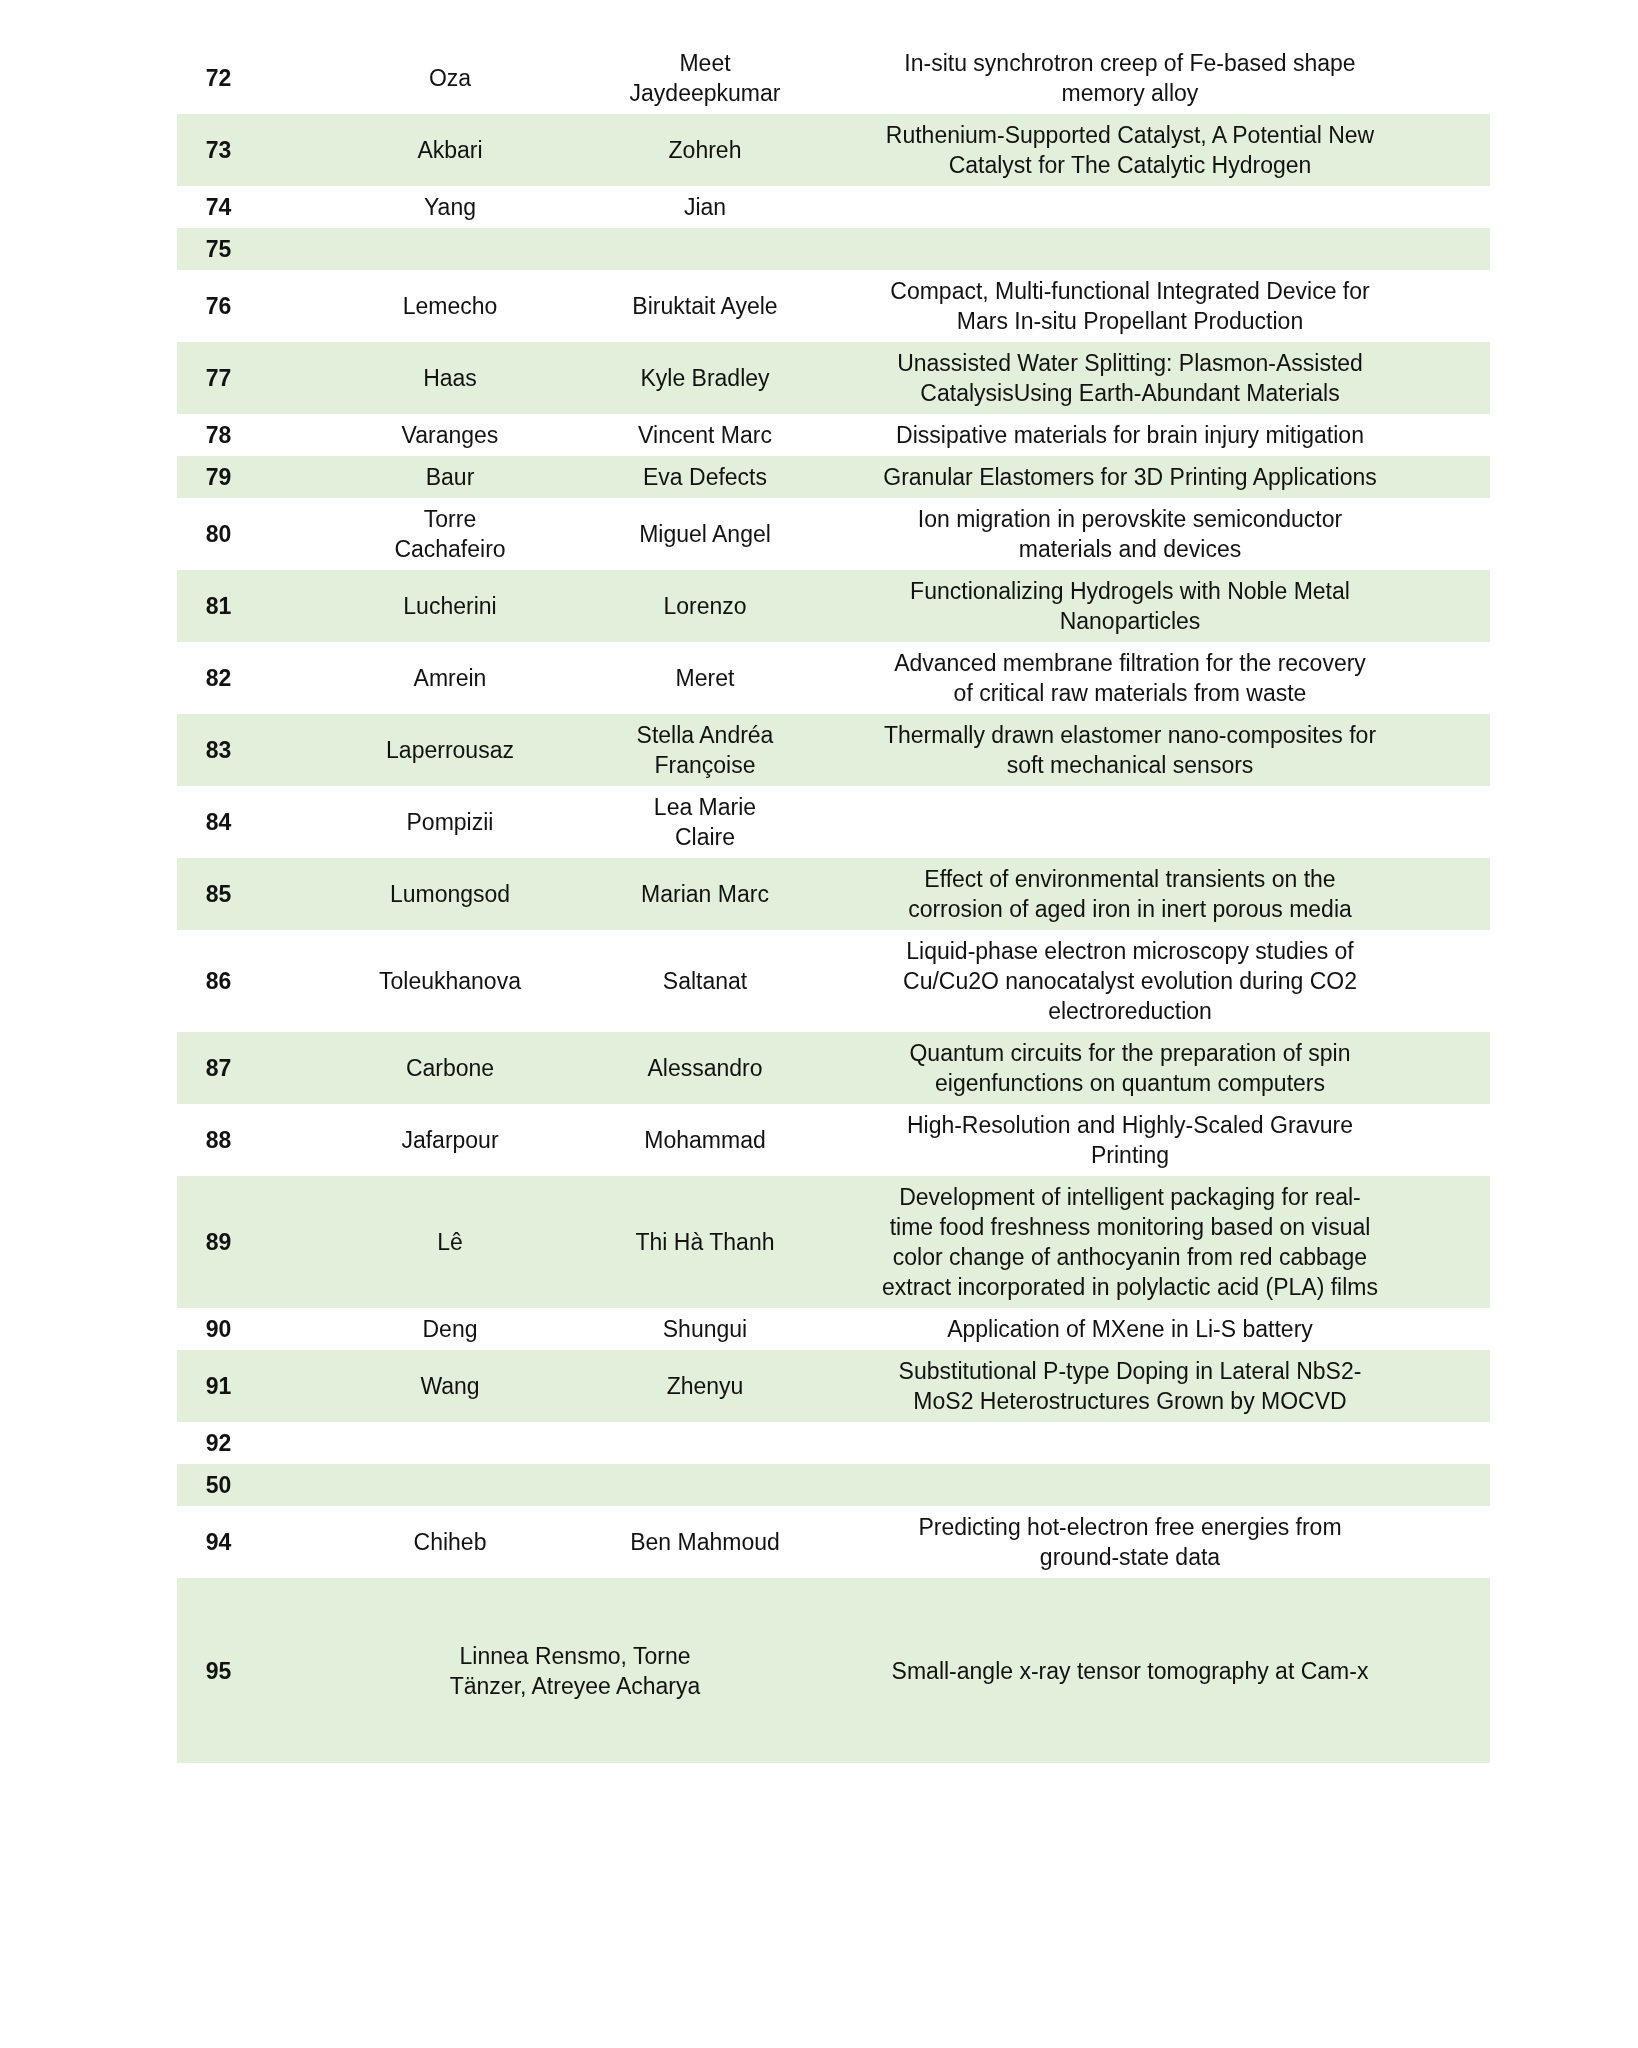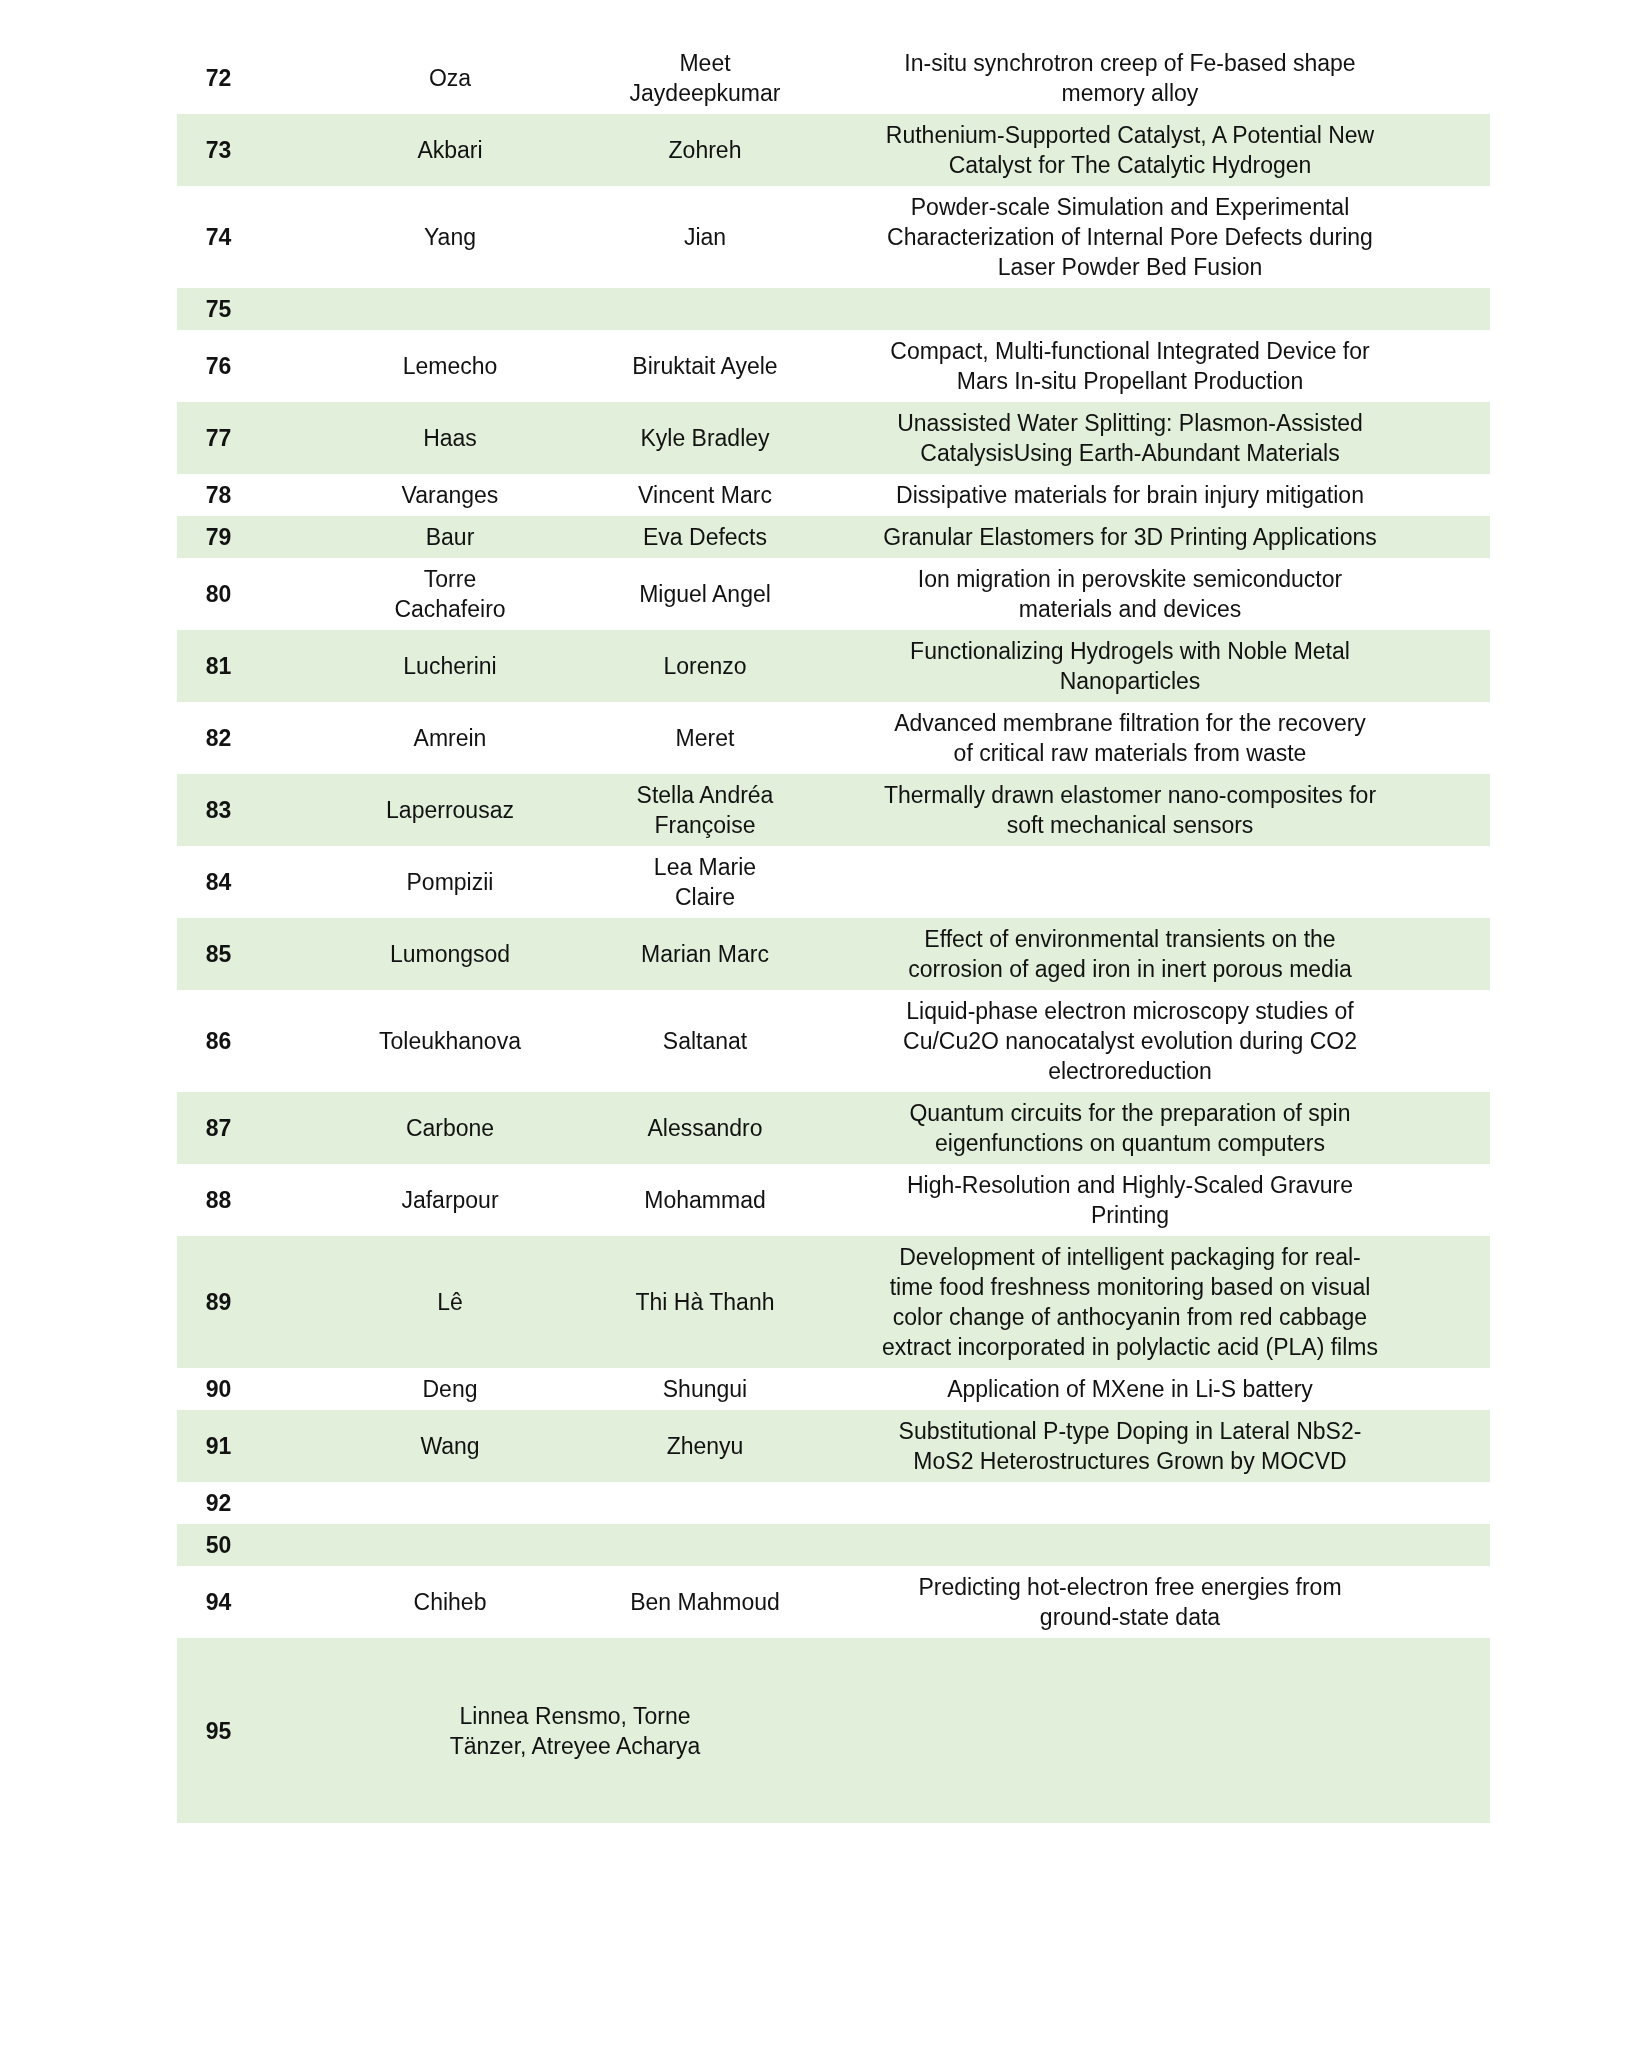--- a/index.html
+++ b/index.html
@@ -69,23 +69,20 @@
     <div class="cell c-num">73</div>
     <div class="cell c-last">Akbari</div>
     <div class="cell c-first">Zohreh</div>
     <div class="cell c-title">Ruthenium-Supported Catalyst, A Potential New
 Catalyst for The Catalytic Hydrogen</div>
   </div>
     <div class="row">
     <div class="cell c-num">74</div>
     <div class="cell c-last">Yang</div>
     <div class="cell c-first">Jian</div>
-    <div class="cell c-title">Powder-scale Simulation and Experimental
-Characterization of Internal Pore Defects during
-Laser Powder Bed Fusion</div>
   </div>
     <div class="row shaded">
     <div class="cell c-num">75</div>
     <div class="cell c-last"></div>
     <div class="cell c-first"></div>
     <div class="cell c-title"></div>
   </div>
     <div class="row">
     <div class="cell c-num">76</div>
     <div class="cell c-last">Lemecho</div>
@@ -217,14 +214,15 @@
     <div class="cell c-last">Chiheb</div>
     <div class="cell c-first">Ben Mahmoud</div>
     <div class="cell c-title">Predicting hot-electron free energies from
 ground-state data</div>
   </div>
     <div class="row shaded merged tall">
     <div class="cell c-num">95</div>
     <div class="cell c-last">Linnea Rensmo, Torne
 Tänzer, Atreyee Acharya</div>
 
+    <div class="cell c-title">Small-angle x-ray tensor tomography at Cam-x</div>
   </div>
   </div>
 
 </body></html>

